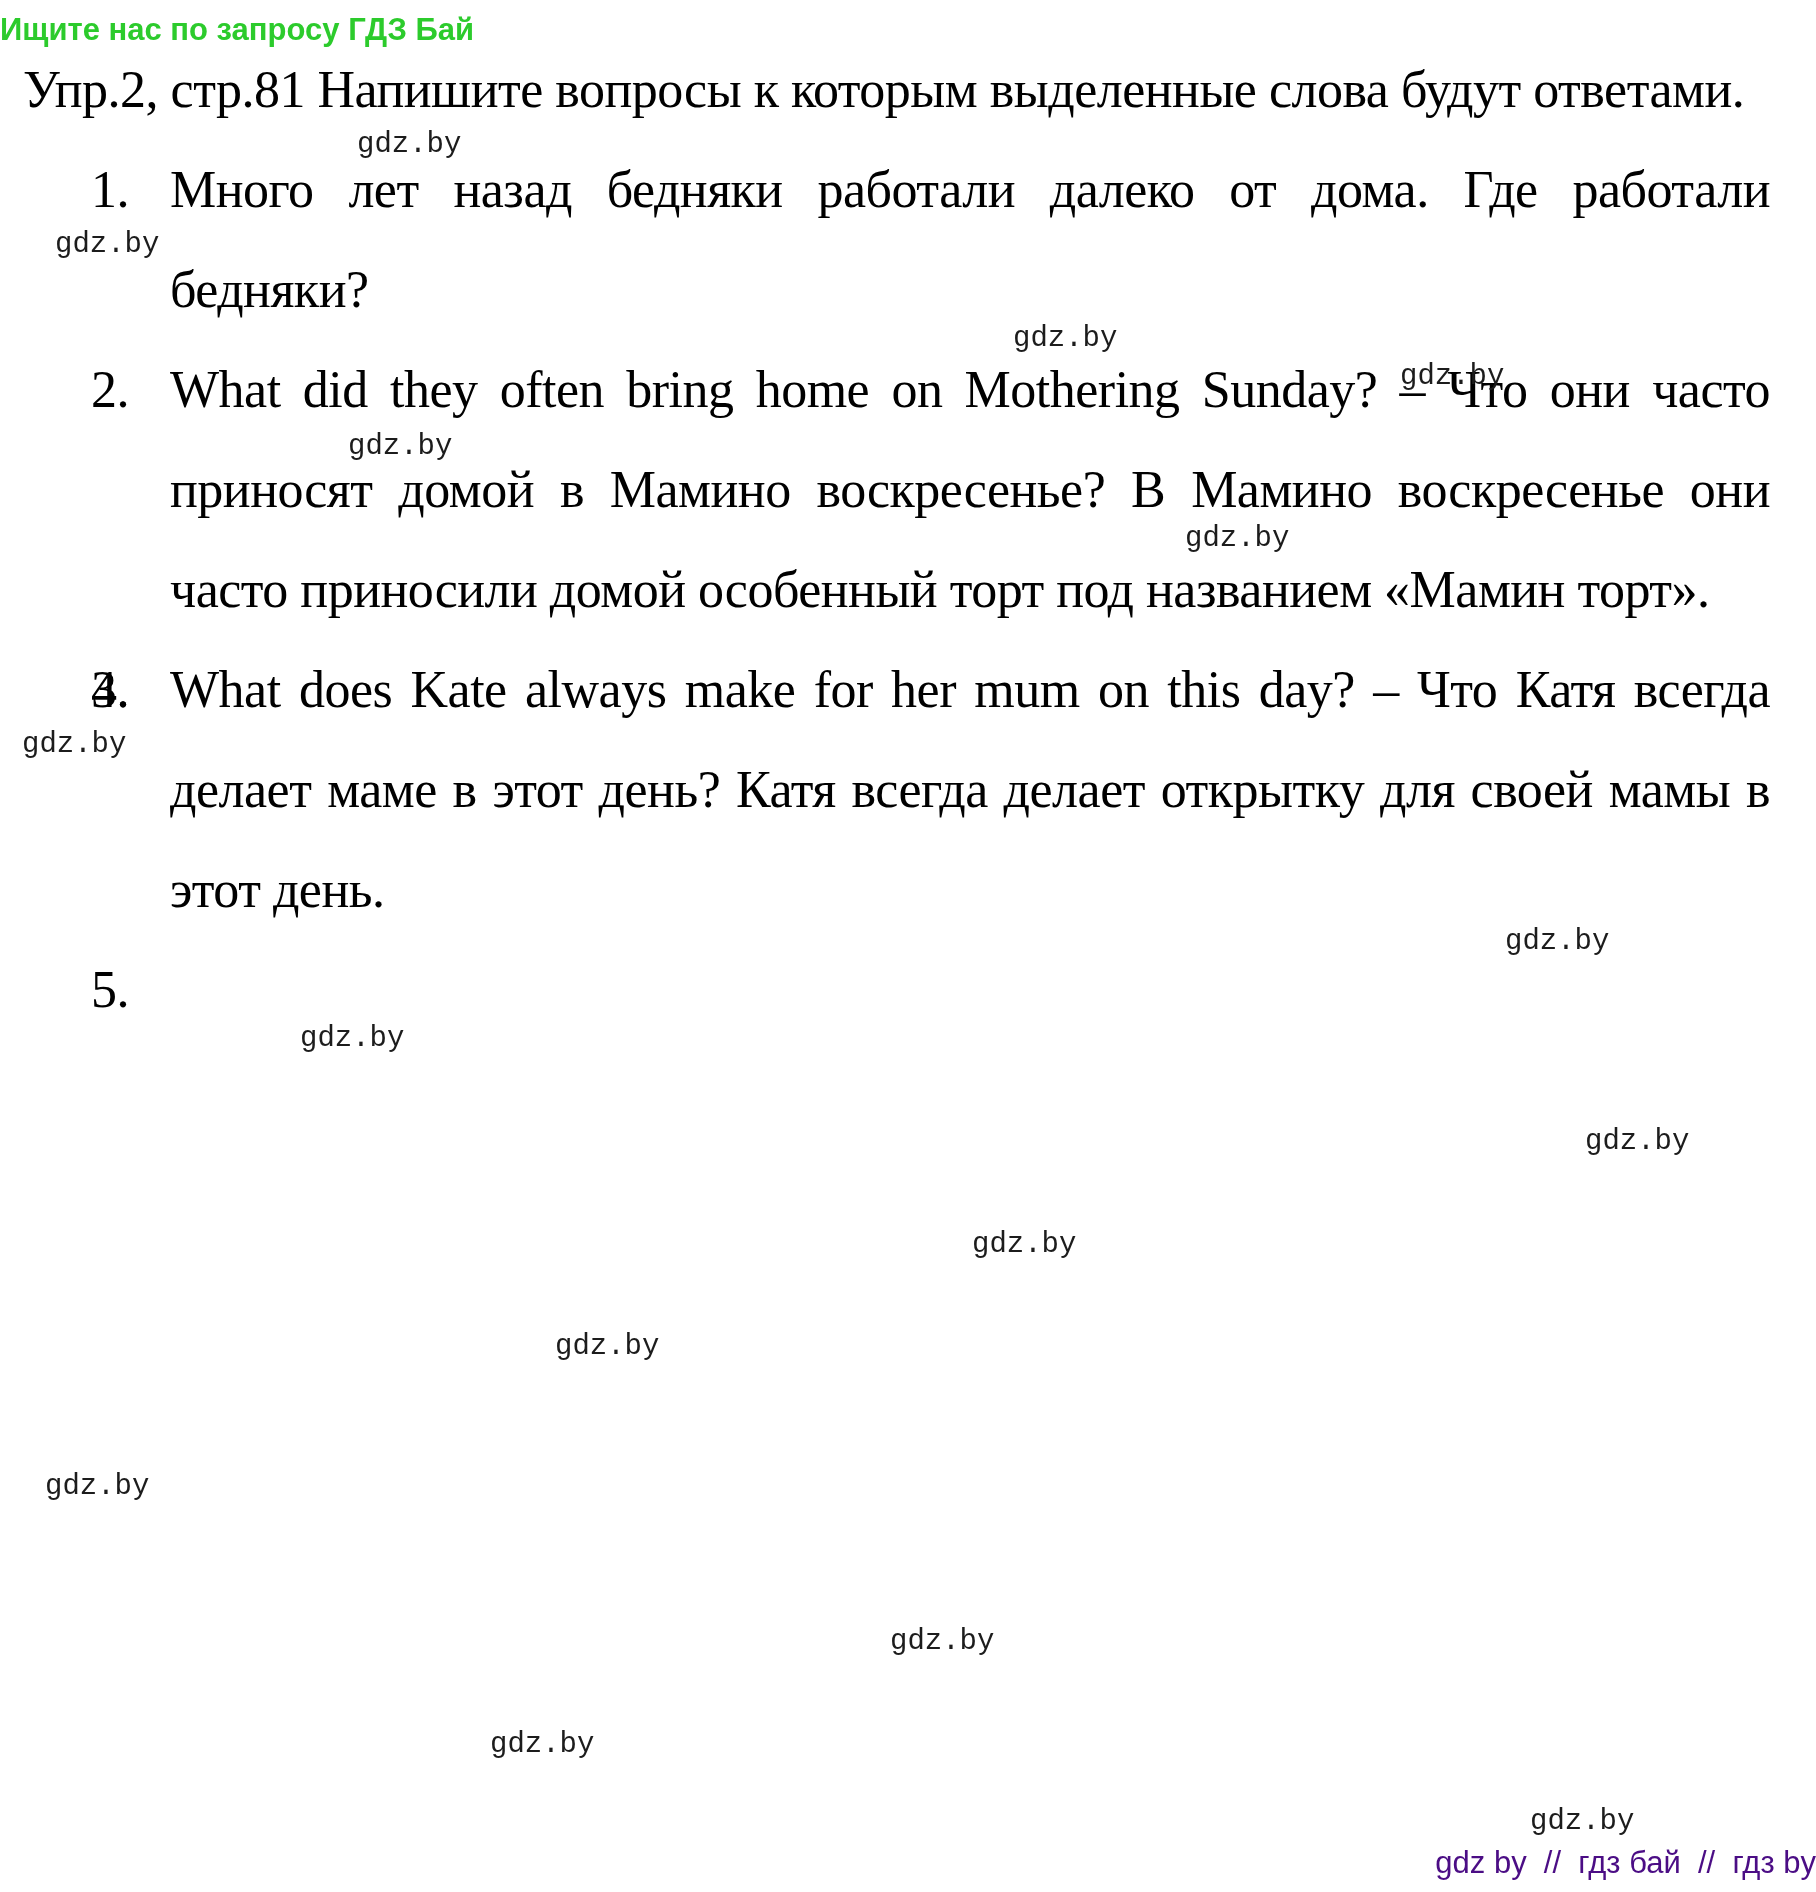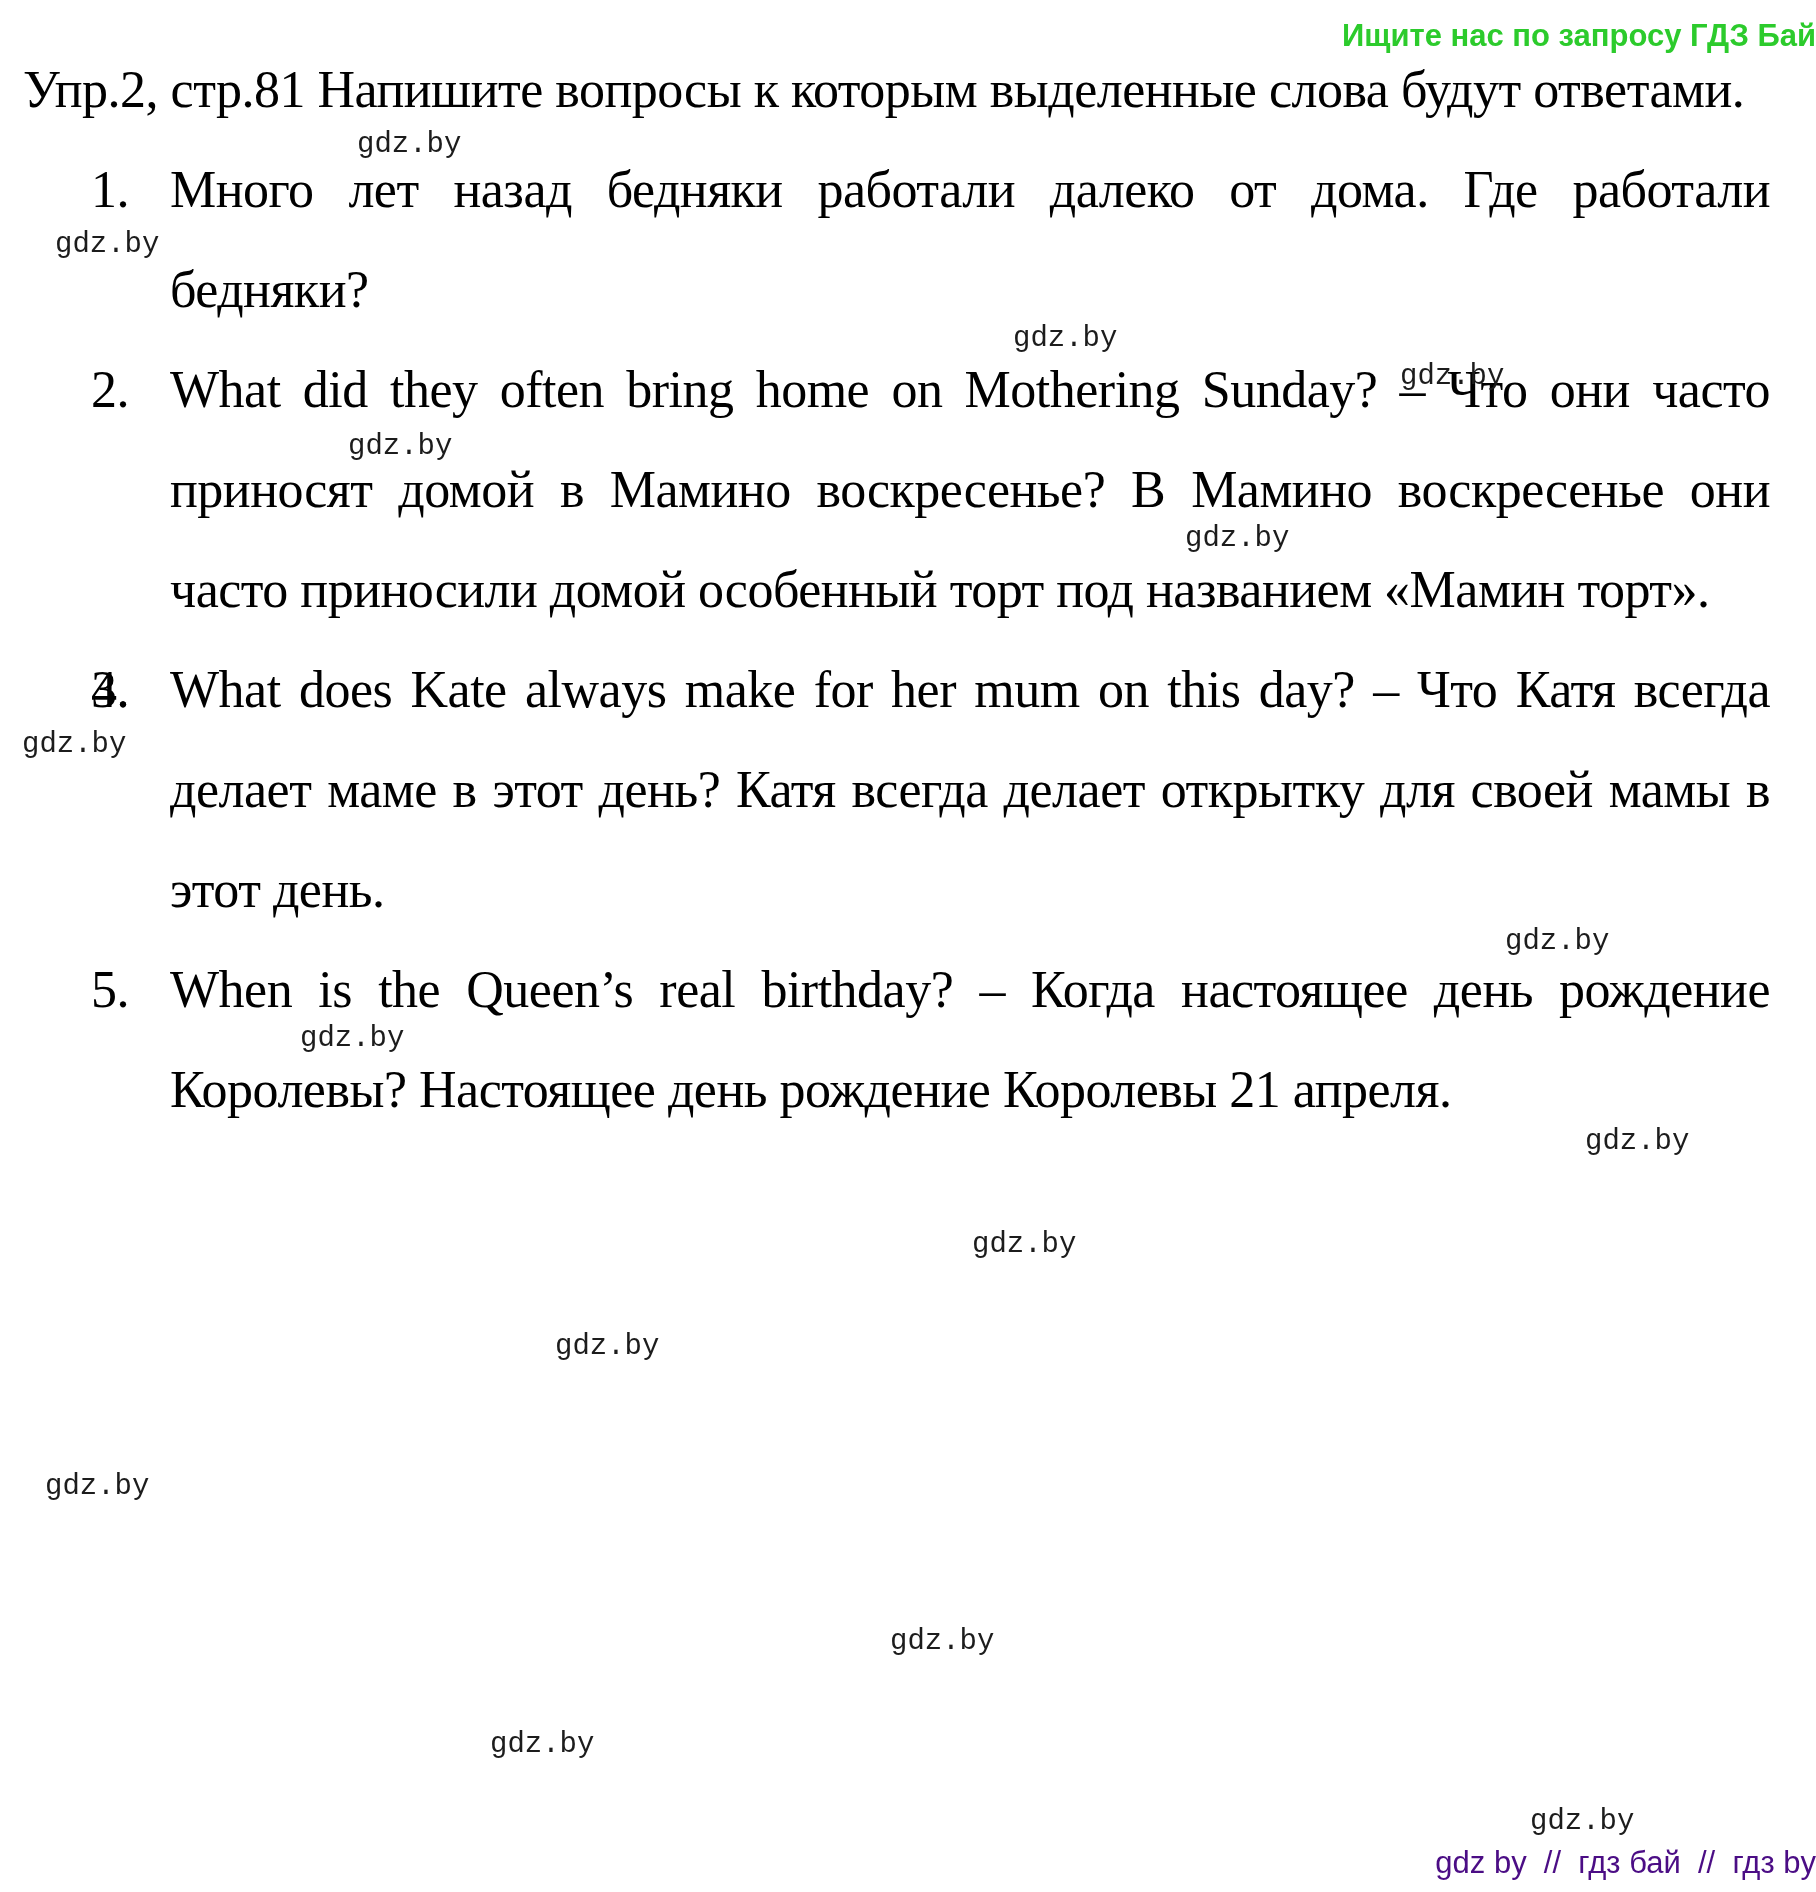--- a/index.html
+++ b/index.html
@@ -9,22 +9,22 @@
   }
   *{margin:0;padding:0;box-sizing:border-box;}
   html,body{background:#ffffff;}
   body{
     width:1816px;height:1892px;
     position:relative;overflow:hidden;
     font-family:"Liberation Serif","DejaVu Serif",serif;
     color:#000;
   }
   .top-banner{
-    position:absolute;top:18px;left:0;width:100%;
-    text-align:right;
+    position:absolute;top:12px;left:0;width:100%;
+    text-align:left;
     font-family:"Liberation Sans","DejaVu Sans",sans-serif;
     font-size:31px;font-weight:bold;
     color:var(--green);
   }
   .content{
     position:absolute;left:23px;top:40px;width:1747px;
     font-size:52px;line-height:100px;
     letter-spacing:-0.5px;
   }
   .exercise-heading{
@@ -77,21 +77,20 @@
     </li>
     <li>
       <span class="num">3.</span>
     </li>
     <li>
       <span class="num">4.</span>
       <span>What does Kate always make for her mum on this day? – Что Катя всегда делает маме в этот день? Катя всегда делает открытку для своей мамы в этот день.</span>
     </li>
     <li>
       <span class="num">5.</span>
-      <span>When is the Queen’s real birthday? – Когда настоящее день рождение Королевы? Настоящее день рождение Королевы 21 апреля.</span>
     </li>
   </ol>
 </div>
 
 <span class="wm" style="left:357px;top:128px;">gdz.by</span>
 <span class="wm" style="left:55px;top:228px;">gdz.by</span>
 <span class="wm" style="left:1013px;top:322px;">gdz.by</span>
 <span class="wm" style="left:1400px;top:360px;">gdz.by</span>
 <span class="wm" style="left:348px;top:430px;">gdz.by</span>
 <span class="wm" style="left:1185px;top:522px;">gdz.by</span>

